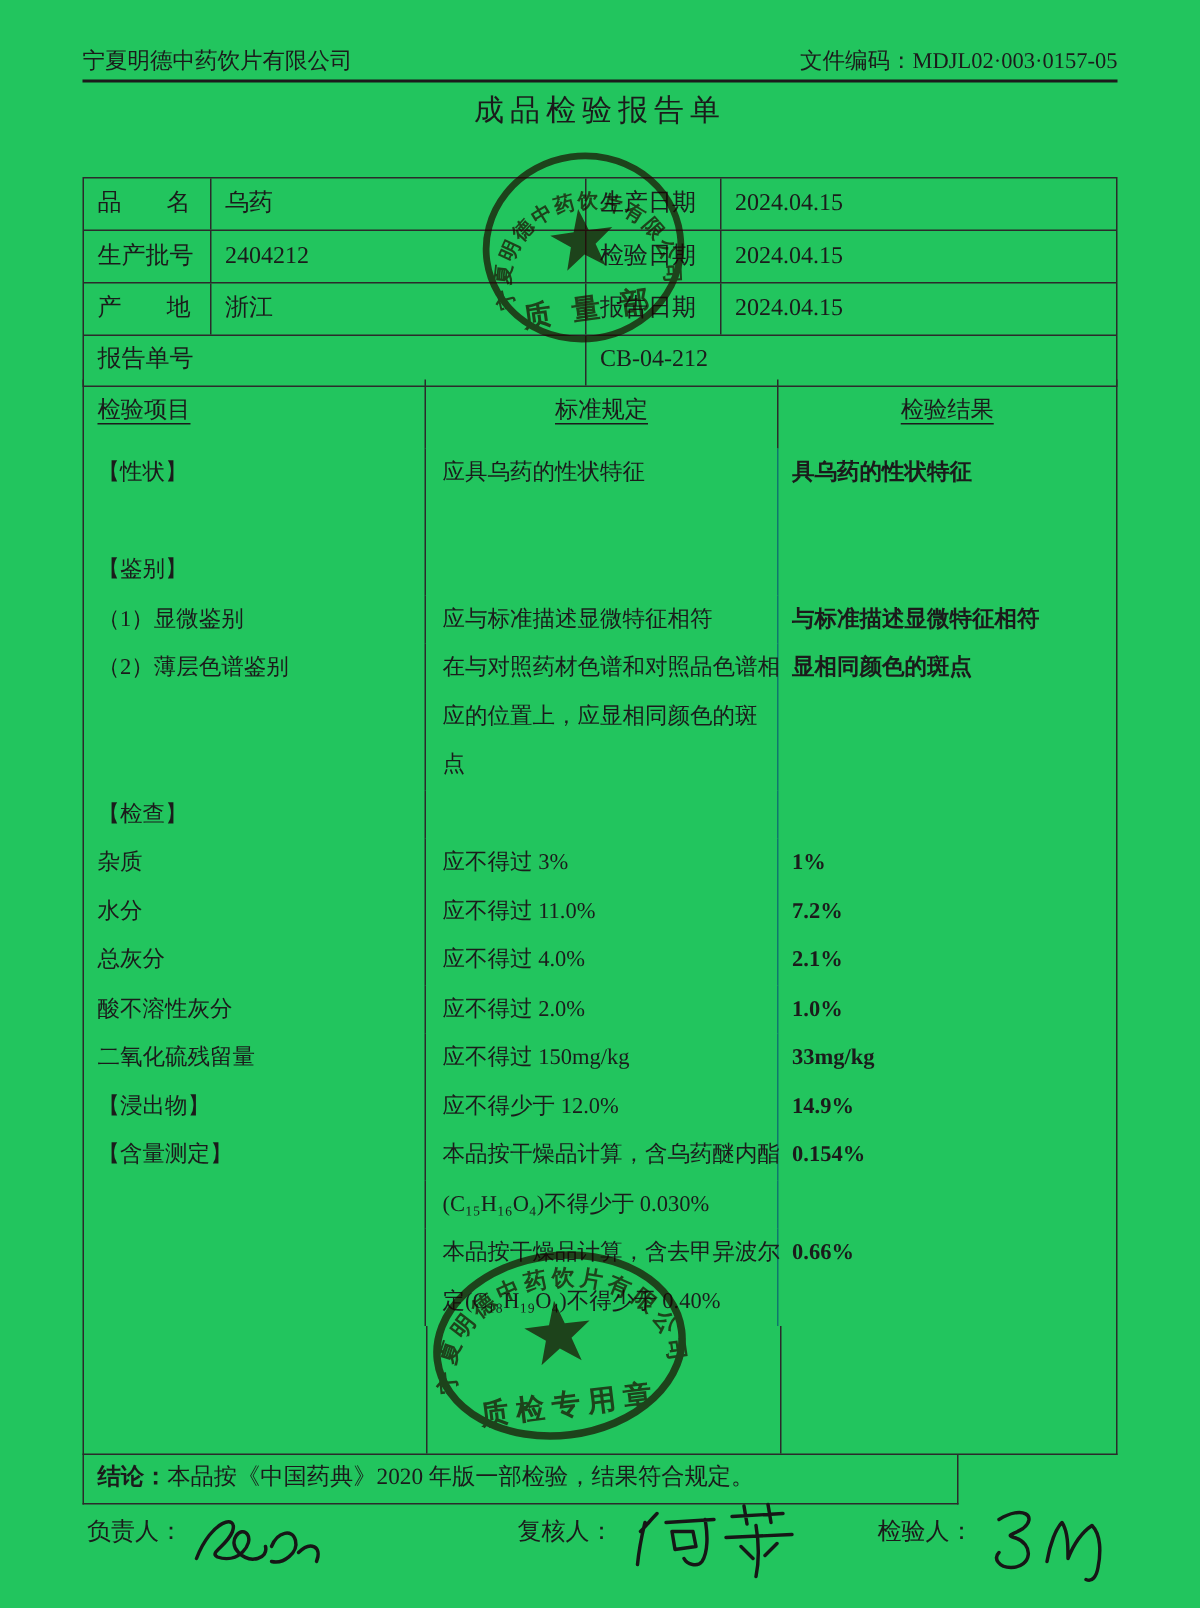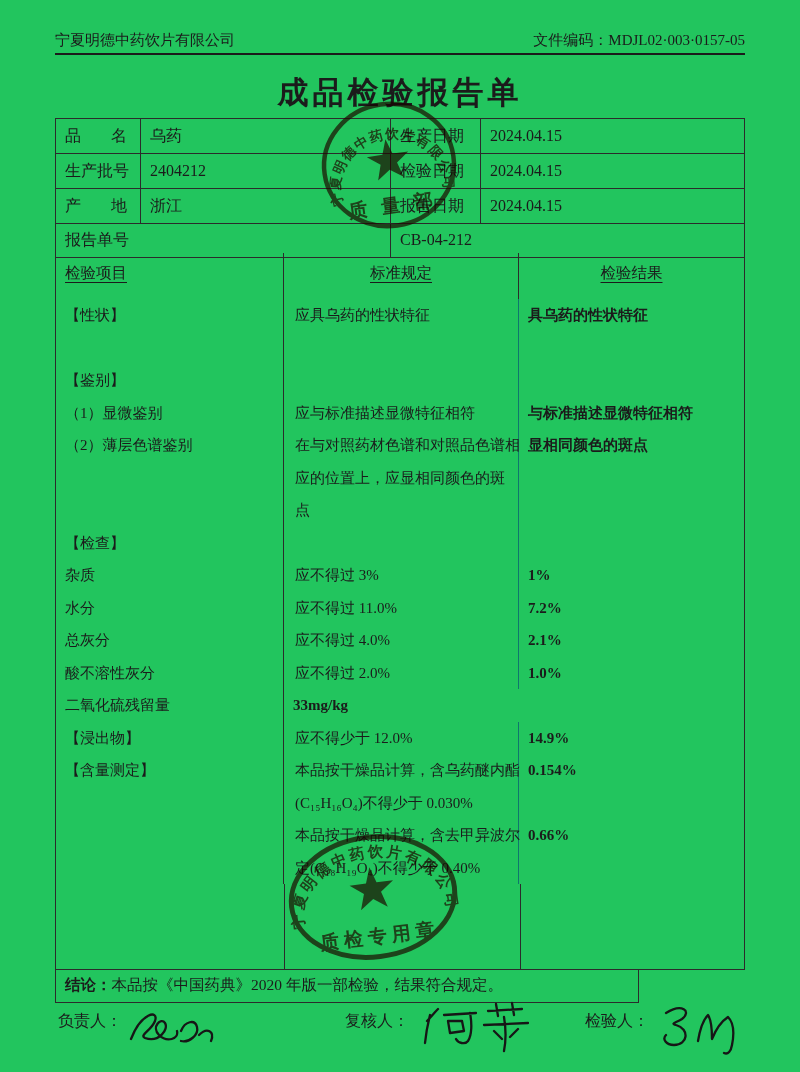--- a/index.html
+++ b/index.html
@@ -2,22 +2,22 @@
 <html><head>
 <meta charset="utf-8">
 <style>
   html,body{margin:0;padding:0;background:#fff;}
   .sheet{position:relative;width:800px;height:1072px;background:#22c55e;color:#1b1b1b;
          font-family:"Liberation Serif","DejaVu Serif",serif;overflow:hidden;}
   
   .doc-header{position:absolute;left:55px;top:27px;width:690px;height:28px;
               border-bottom:2px solid #1b1b1b;display:flex;justify-content:space-between;
               align-items:flex-end;font-size:15px;padding-bottom:3px;box-sizing:border-box;}
-  .title{position:absolute;left:0;top:72px;width:800px;text-align:center;
-         font-size:31px;font-weight:bold;letter-spacing:4px;}
+  .title{position:absolute;left:0;top:60px;width:800px;text-align:center;
+         font-size:20px;font-weight:normal;letter-spacing:4px;}
   
   .info{position:absolute;left:55px;top:118px;width:690px;border:1px solid #2b2b2b;box-sizing:border-box;}
   .irow{display:flex;height:34px;line-height:33px;border-bottom:1px solid #2b2b2b;font-size:16px;}
   .ic{box-sizing:border-box;padding-left:9px;white-space:nowrap;}
   .ic-l1{width:85px;border-right:1px solid #2b2b2b;}
   .ic-v1{width:250px;border-right:1px solid #2b2b2b;}
   .ic-l2{width:90px;border-right:1px solid #2b2b2b;}
   .ic-v2{flex:1;}
   .irow-report{display:flex;height:33px;line-height:32px;font-size:16px;}
   .ic-rl{width:335px;border-right:1px solid #2b2b2b;box-sizing:border-box;padding-left:9px;}
@@ -176,20 +176,21 @@
         </div>
 
         <div class="brow">
           <div class="bc bc1">酸不溶性灰分</div>
           <div class="bc bc2">应不得过 2.0%</div>
           <div class="bc bc3">1.0%</div>
         </div>
 
         <div class="brow">
           <div class="bc bc1">二氧化硫残留量</div>
+          <div class="bc bc2">应不得过 150mg/kg</div>
           <div class="bc bc3">33mg/kg</div>
         </div>
 
         <div class="brow">
           <div class="bc bc1">【浸出物】</div>
           <div class="bc bc2">应不得少于 12.0%</div>
           <div class="bc bc3">14.9%</div>
         </div>
 
         <div class="brow">

